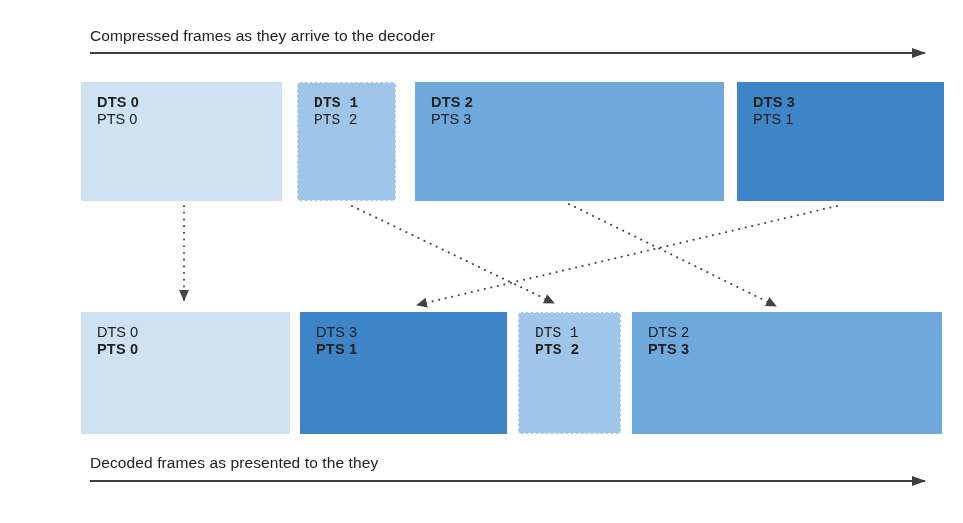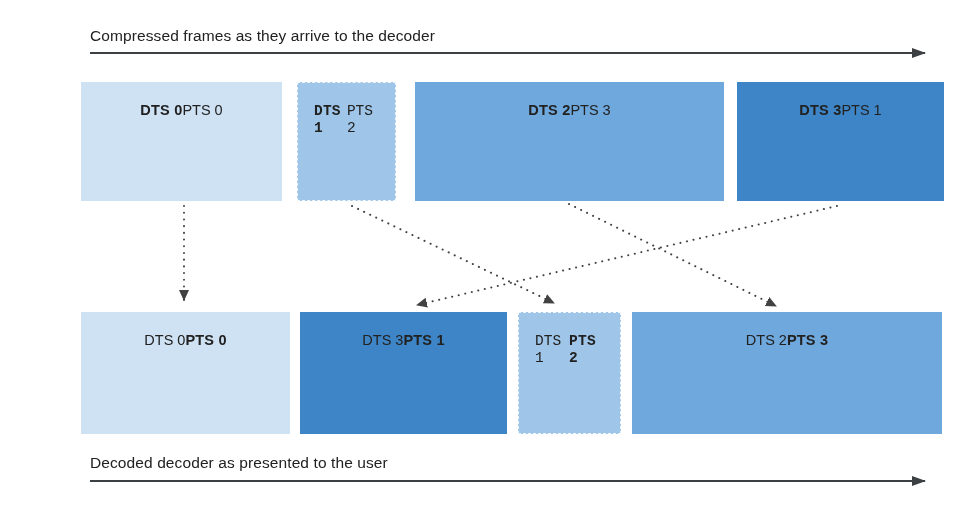--- a/index.html
+++ b/index.html
@@ -5,22 +5,22 @@
   html,body{margin:0;padding:0;background:#ffffff;}
   body{font-family:"Liberation Sans","DejaVu Sans",sans-serif;color:#212121;}
   .canvas{position:relative;width:963px;height:523px;background:#ffffff;overflow:hidden;margin-left:32px;}
 
   .axis-label{position:absolute;left:58px;font-size:15.5px;letter-spacing:.1px;color:#212121;white-space:nowrap;}
   .axis-label.top{top:27px;}
   .axis-label.bottom{top:454px;}
 
   .overlay{position:absolute;left:0;top:0;width:963px;height:523px;pointer-events:none;}
 
-  .frame{position:absolute;box-sizing:border-box;display:flex;flex-direction:row;
-         justify-content:center;padding:20px 16px;font-size:14.5px;line-height:17px;color:#212121;}
+  .frame{position:absolute;box-sizing:border-box;display:flex;flex-direction:column;
+         justify-content:flex-start;padding:12px 16px;font-size:14.5px;line-height:17px;color:#212121;}
   .row-top .frame{top:82px;height:119px;}
   .row-bottom .frame{top:312px;height:122px;}
   .row-top .dts{font-weight:bold;letter-spacing:.2px;}
   .row-bottom .pts{font-weight:bold;letter-spacing:.2px;}
   .frame.dashed{border:1px dashed rgba(255,255,255,.85);font-family:Liberation Mono, monospace;}
 
   
   .t0{left:49px;width:201px;}
   .t1{left:265px;width:99px;}
   .t2{left:383px;width:309px;}
@@ -68,21 +68,21 @@
     <div class="frame b2 dashed" style="background-color: rgb(159, 197, 232);">
       <div class="dts">DTS 1</div>
       <div class="pts">PTS 2</div>
     </div>
     <div class="frame b3" style="background-color: rgb(111, 168, 220);">
       <div class="dts">DTS 2</div>
       <div class="pts">PTS 3</div>
     </div>
   </div>
 
-  <div class="axis-label bottom">Decoded decoder as presented to the user</div>
+  <div class="axis-label bottom">Decoded frames as presented to the they</div>
 
   <svg class="overlay" width="963" height="523" viewBox="0 0 963 523" xmlns="http://www.w3.org/2000/svg">
     <defs>
       <marker id="ah-solid" markerUnits="userSpaceOnUse" markerWidth="15" markerHeight="11" refX="13" refY="5" orient="auto">
         <path d="M0,0 L14,5 L0,10 z" fill="#3c4043"></path>
       </marker>
       <marker id="ah-dot" markerUnits="userSpaceOnUse" markerWidth="13" markerHeight="12" refX="10" refY="5" orient="auto">
         <path d="M0,0 L11,5 L0,10 z" fill="#424242"></path>
       </marker>
     </defs>

